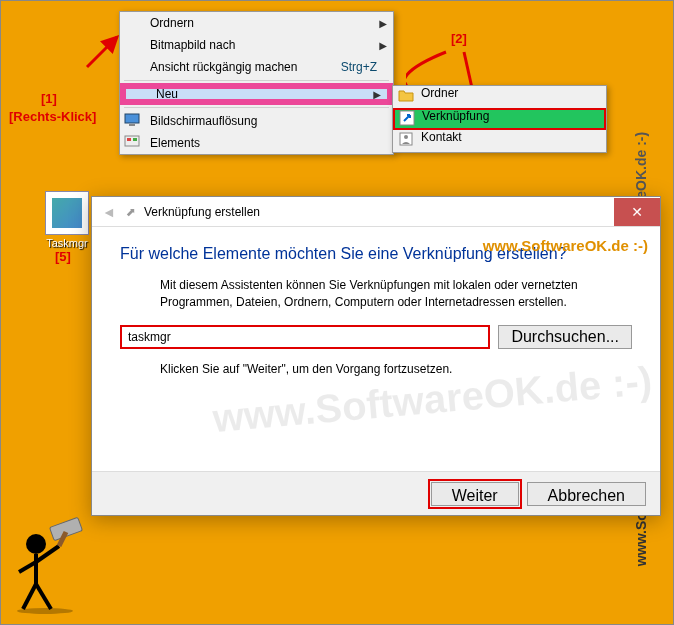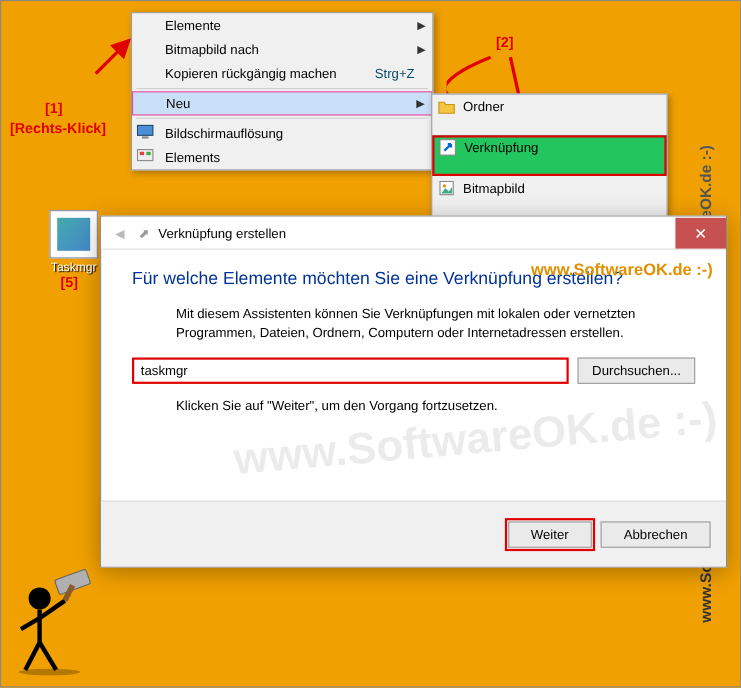--- a/index.html
+++ b/index.html
@@ -42,34 +42,34 @@
   background: #f0f0f0;
   border: 1px solid #999;
   box-shadow: 2px 2px 6px rgba(0,0,0,0.3);
 }
 .ctx-row {
   display:flex; align-items:center;
   height: 22px; padding: 0 6px 0 30px;
   position: relative;
   color: #000;
 }
-.ctx-row.sel { background: #c9dff7; border:1px solid #ec4899; }
+.ctx-row.sel { background: #c9dff7; border:6px solid #ec4899; }
 .ctx-sep { height:1px; background:#d0d0d0; margin: 2px 4px; }
 .ctx-icon { position:absolute; left:4px; width:18px; height:18px; }
 .ctx-arrow { margin-left:auto; font-size:10px; color:#333; }
 .ctx-shortcut { margin-left:auto; color:#0c4a6e; padding-right:10px;}
 
 
 .sub-menu {
   position:absolute; top: 84px; left: 391px;
   width: 215px;
   background:#f0f0f0; border:1px solid #999;
   box-shadow: 2px 2px 6px rgba(0,0,0,0.3);
 }
-.sub-row { display:flex; align-items:center; height:37px; padding:0 6px 16px 28px; position:relative; }
+.sub-row { display:flex; height:22px; padding:0 6px 16px 28px; position:relative; }
 .sub-row.sel { background:#22c55e; border:1px solid #7da2ce; }
 .sub-icon { position:absolute; left:4px; width:18px; height:18px; display:flex; align-items:center; justify-content:center; }
 
 
 .desktop-icon { position:absolute; top:190px; left:36px; width:60px; text-align:center; color:#fff; }
 .desktop-icon .glyph { width:44px; height:44px; margin:0 auto 2px; background:#fff; border:1px solid #88a; position:relative; }
 .desktop-icon .glyph::after { content:""; position:absolute; left:6px; top:6px; right:6px; bottom:6px; background:linear-gradient(135deg,#4aa,#48c); }
 .desktop-icon .label { font-size:11px; text-shadow:1px 1px 1px #000; }
 
 
@@ -94,25 +94,25 @@
 .dlg-text { color:#000; margin-bottom:14px; line-height:1.4;margin-left:40px; }
 .dlg-label { margin-bottom:4px; }
 .input-row { display:flex; gap:8px; margin-bottom:10px; }
 .path-input {
   flex:1; height:24px; border:1px solid #aaa; padding:2px 6px;
   font-family:inherit; font-size:12px;
 }
 .btn {
   height:24px; padding:0 12px; background:#eaeaea;
   border:1px solid #999; cursor:pointer;
-  font-family:inherit; font-size:12px;
+  font-family:inherit; font-size:16px;
 }
 .dlg-footer {
   position:absolute; left:0; right:0; bottom:0;
-  height:60px; background:#f0f0f0; border-top:1px solid #ddd;
+  height:44px; background:#f0f0f0; border-top:1px solid #ddd;
   display:flex; justify-content:flex-end; align-items:center;
   padding-right:14px; gap:8px;
 }
 .btn-main { padding:4px 20px; }
 .redborder { outline:2px solid #e00000; outline-offset:1px; }
 .back-arrow { color:#bbb; font-size:14px; margin-right:6px; }
 
 .dlg-watermark {
   position:absolute; top:10px; right:12px;
   color:#e09000; font-weight:bold; font-size:15px;
@@ -158,29 +158,29 @@
       <marker id="ah2" markerWidth="6" markerHeight="6" refX="5" refY="3" orient="auto">
         <path d="M0,0 L6,3 L0,6 Z" fill="#e00000"></path>
       </marker>
     </defs>
   <path d="M40,6 Q-20,30 5,48" stroke="#e00000" stroke-width="3" fill="none" marker-end="url(#ah2)"></path>
   <line x1="58" y1="6" x2="70" y2="60" stroke="#e00000" stroke-width="3" marker-end="url(#ah2)"></line>
 </svg>
 
 <div class="ctx-menu">
   <div class="ctx-row">
-    <span>Elemente</span>
+    <span>Ordnern</span>
     <span class="ctx-arrow">▶</span>
   </div>
   <div class="ctx-row">
     <span>Bitmapbild nach</span>
     <span class="ctx-arrow">▶</span>
   </div>
   <div class="ctx-row">
-    <span>Kopieren rückgängig machen</span>
+    <span>Ansicht rückgängig machen</span>
     <span class="ctx-shortcut">Strg+Z</span>
   </div>
   <div class="ctx-sep"></div>
   <div class="ctx-row sel">
     <span>Neu</span>
     <span class="ctx-arrow">▶</span>
   </div>
   <div class="ctx-sep"></div>
   <div class="ctx-row">
     <span class="ctx-icon">
@@ -213,30 +213,20 @@
     <span>Ordner</span>
   </div>
   <div class="sub-row sel sub-redborder">
     <span class="sub-icon">
       <svg viewBox="0 0 16 16">
           <rect x="1" y="1" width="14" height="14" fill="#fff" stroke="#888"></rect>
           <path d="M5,11 L11,5 M11,5 L8,5 M11,5 L11,8" stroke="#06c" stroke-width="2" fill="none"></path>
         </svg>
     </span>
     <span>Verknüpfung</span>
-  </div>
-  <div class="sub-row">
-    <span class="sub-icon">
-      <svg viewBox="0 0 16 16">
-          <rect x="2" y="2" width="12" height="12" fill="#fff" stroke="#888"></rect>
-          <circle cx="6" cy="6" r="1.5" fill="#f80"></circle>
-          <path d="M3,13 L7,8 L10,11 L13,7 L13,13 Z" fill="#4a8"></path>
-        </svg>
-    </span>
-    <span>Bitmapbild</span>
   </div>
   <div class="sub-row">
     <span class="sub-icon">
       <svg viewBox="0 0 16 16">
           <rect x="2" y="2" width="12" height="12" fill="#fff" stroke="#888"></rect>
           <circle cx="8" cy="6" r="2" fill="#888"></circle>
           <path d="M4,13 Q8,9 12,13" fill="#888"></path>
         </svg>
     </span>
     <span>Kontakt</span>

